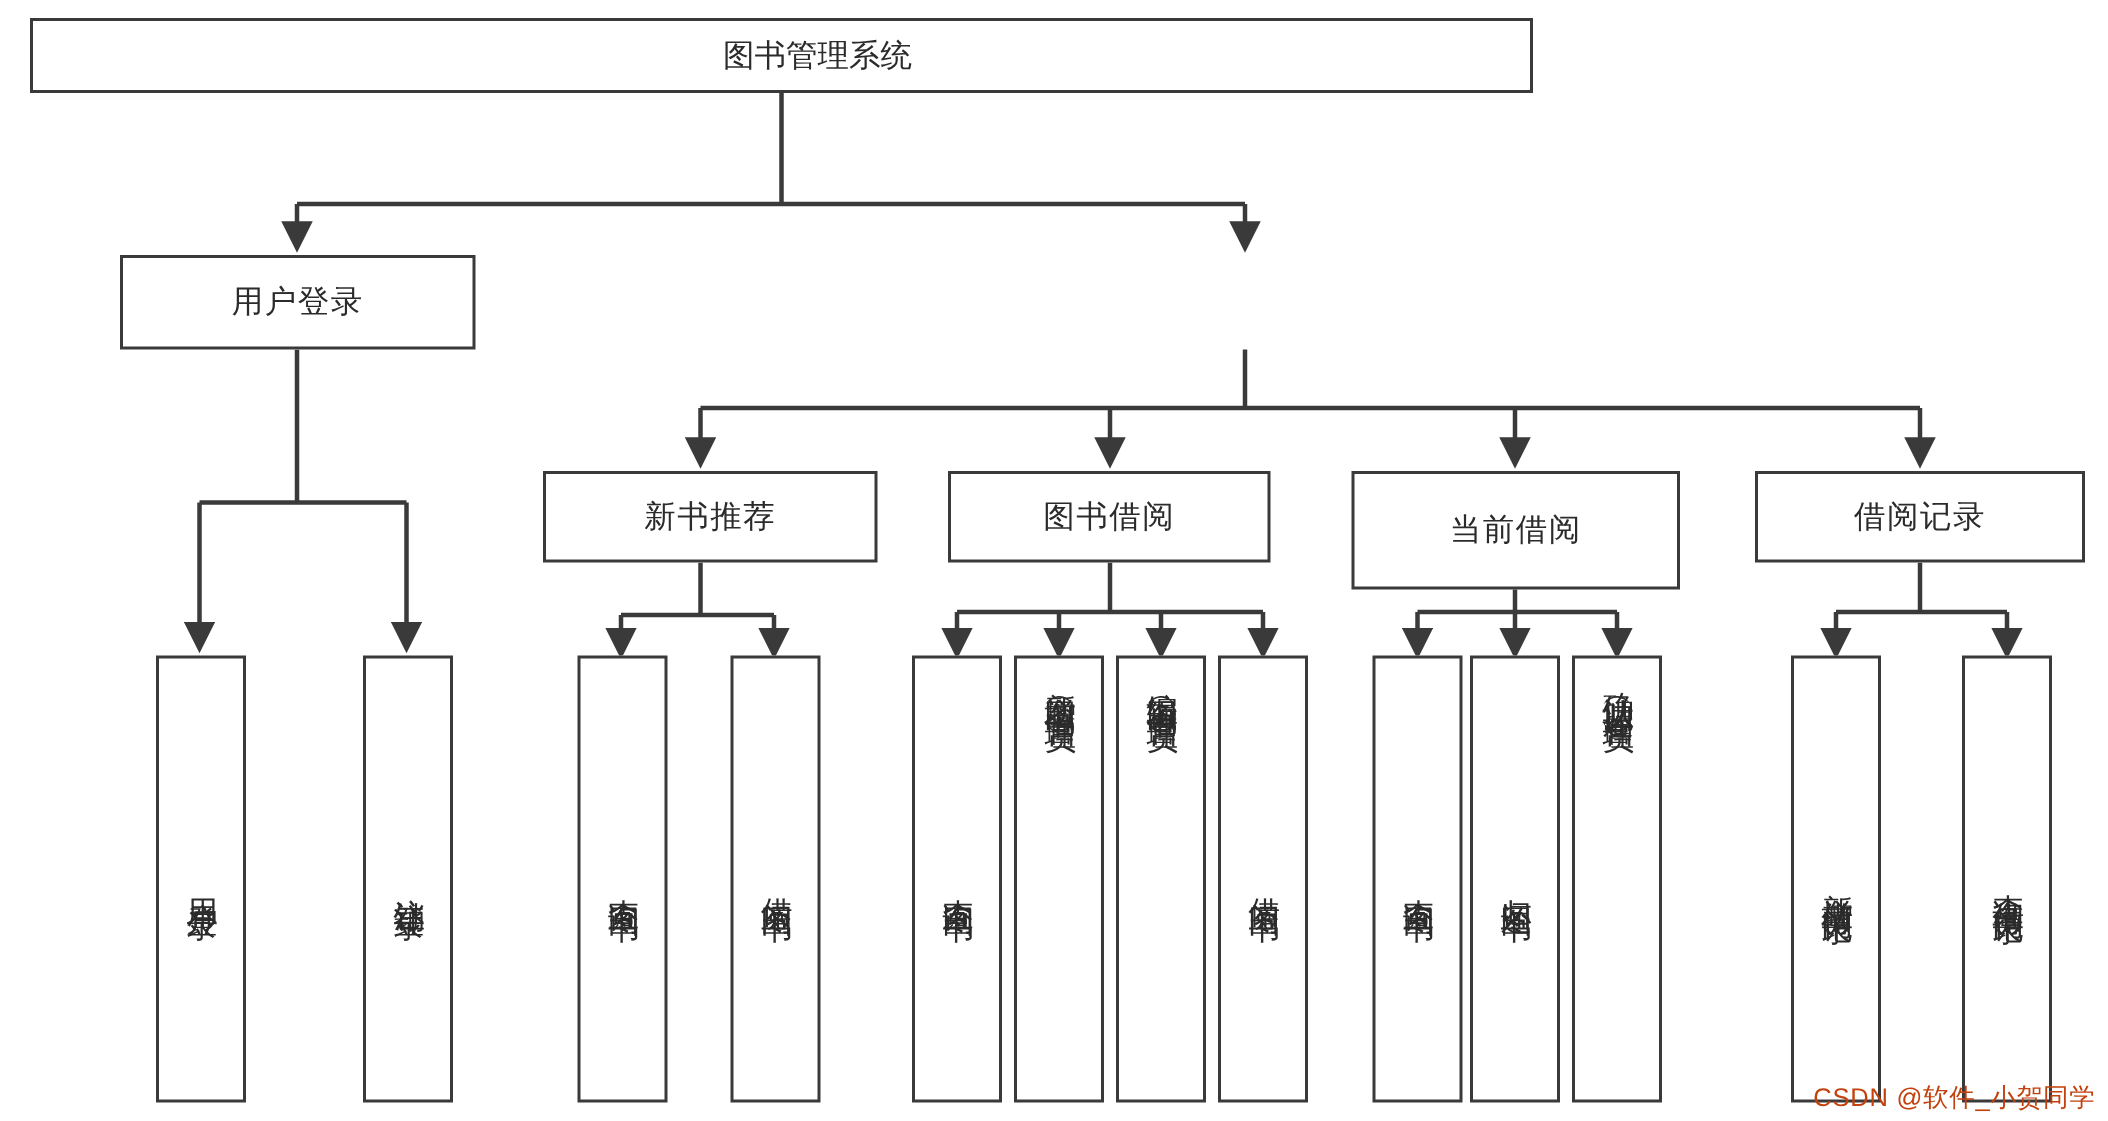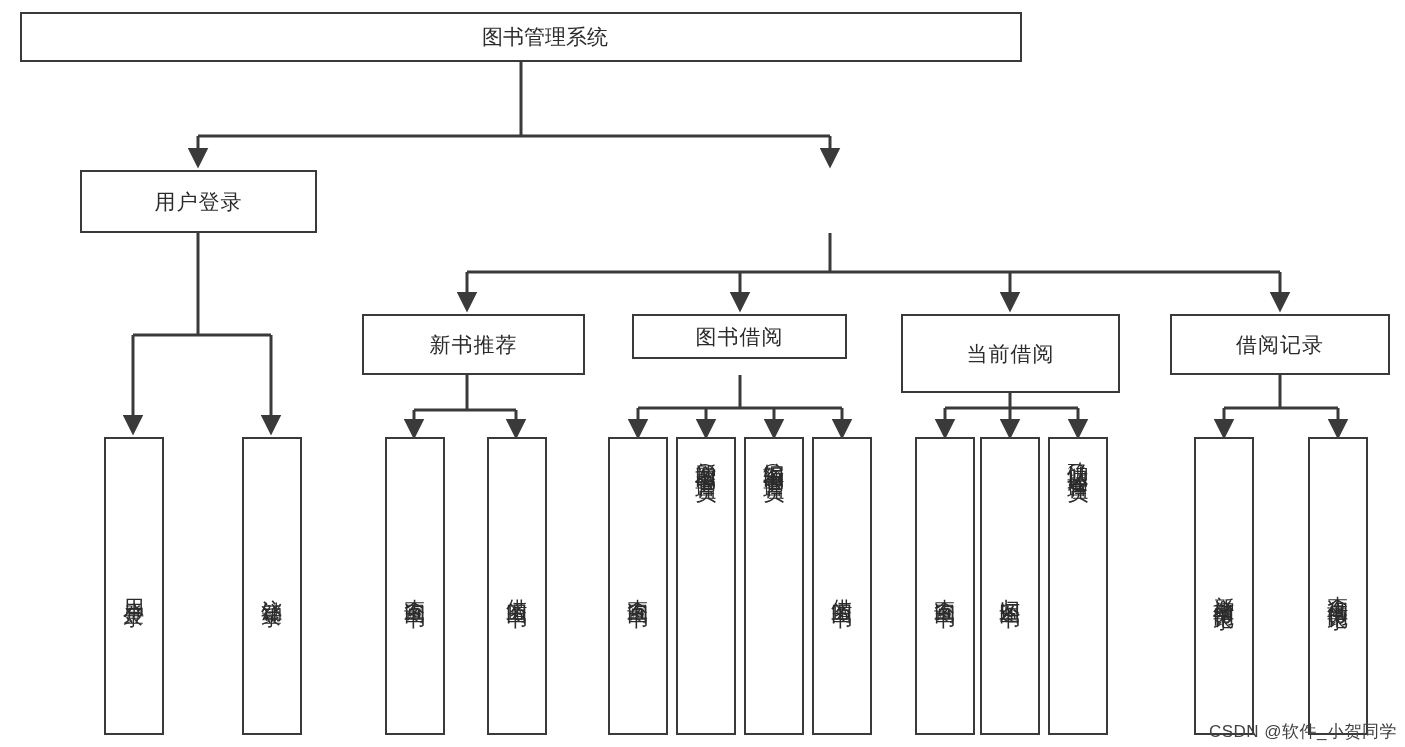--- a/index.html
+++ b/index.html
@@ -55,21 +55,21 @@
     padding-top:2px;
   }
   svg.lines{
     position:absolute;left:0;top:0;width:1405px;height:747px;
     pointer-events:none;
   }
   .watermark{
     position:absolute;
     right:8px;bottom:4px;
     font-size:17px;
-    color:#404040;
+    color:#c2410c;
     letter-spacing:0.5px;
     white-space:nowrap;
   }
 </style>
 </head>
 <body>
 
 <div id="diagram">
 
   <svg class="lines" viewBox="0 0 1405 747">
@@ -128,21 +128,21 @@
 
   <div class="node h" style="left:80px;top:170px;width:237px;height:63px;">
     <span>用户登录</span>
   </div>
 
 
   <div class="node h" style="left:362px;top:314px;width:223px;height:61px;">
     <span>新书推荐</span>
   </div>
 
-  <div class="node h" style="left:632px;top:314px;width:215px;height:45px;">
+  <div class="node h" style="left:632px;top:314px;width:215px;height:61px;">
     <span>图书借阅</span>
   </div>
 
   <div class="node h" style="left:901px;top:314px;width:219px;height:79px;">
     <span>当前借阅</span>
   </div>
 
   <div class="node h" style="left:1170px;top:314px;width:220px;height:61px;">
     <span>借阅记录</span>
   </div>

